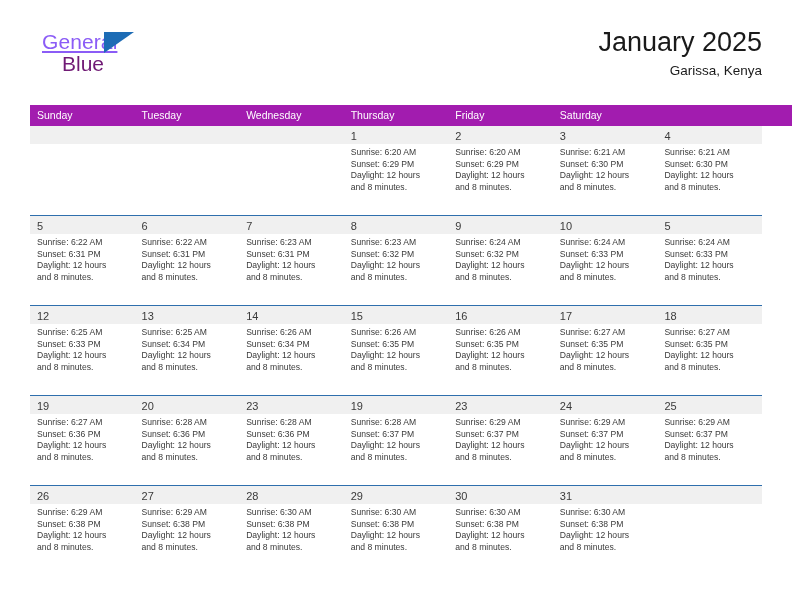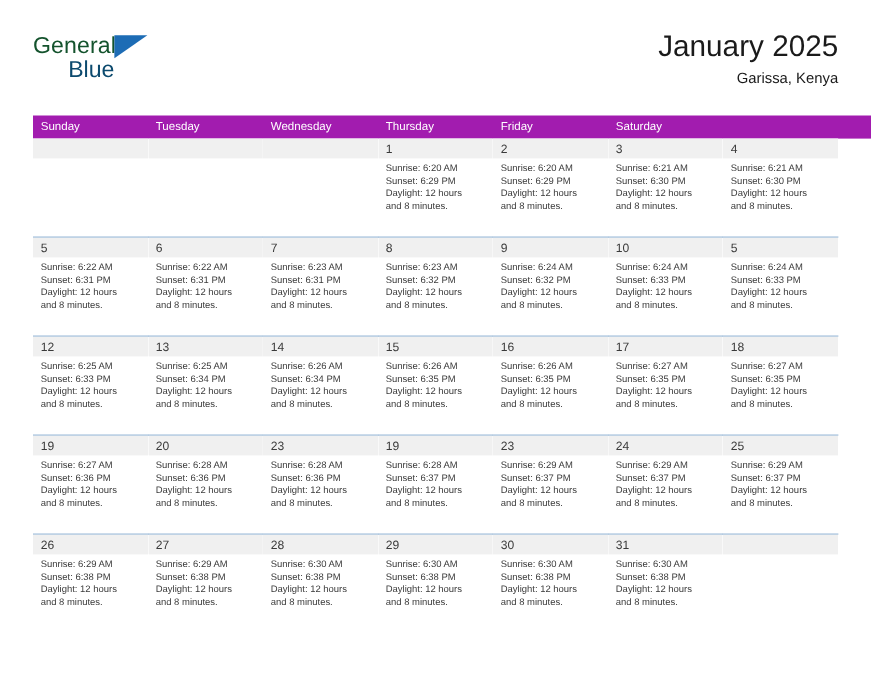--- a/index.html
+++ b/index.html
@@ -34,43 +34,44 @@
 
   .brand {
     position: absolute;
     left: 0;
     top: 4px;
     width: 120px;
     height: 56px;
   }
   .brand-general {
     position: absolute;
-    left: 0;
+    left: 12px;
     top: 0;
     font-size: 21px;
     letter-spacing: 0.1px;
-    color: #14532d;
+    color: #8b5cf6;
     font-family: "Liberation Sans", sans-serif;
     line-height: 24px;
+    text-decoration: underline;
   }
   .brand-triangle {
     position: absolute;
     left: 74px;
     top: 2px;
     width: 0;
     height: 0;
     border-left: 30px solid #1d6cb5;
     border-bottom: 21px solid transparent;
   }
   .brand-blue {
     position: absolute;
     left: 32px;
     top: 22px;
     font-size: 21px;
-    color: #0c4a6e;
+    color: #701a75;
     line-height: 24px;
   }
 
   .titleblock {
     position: absolute;
     right: 0;
     top: 0;
     text-align: right;
   }
   .cal-title {

